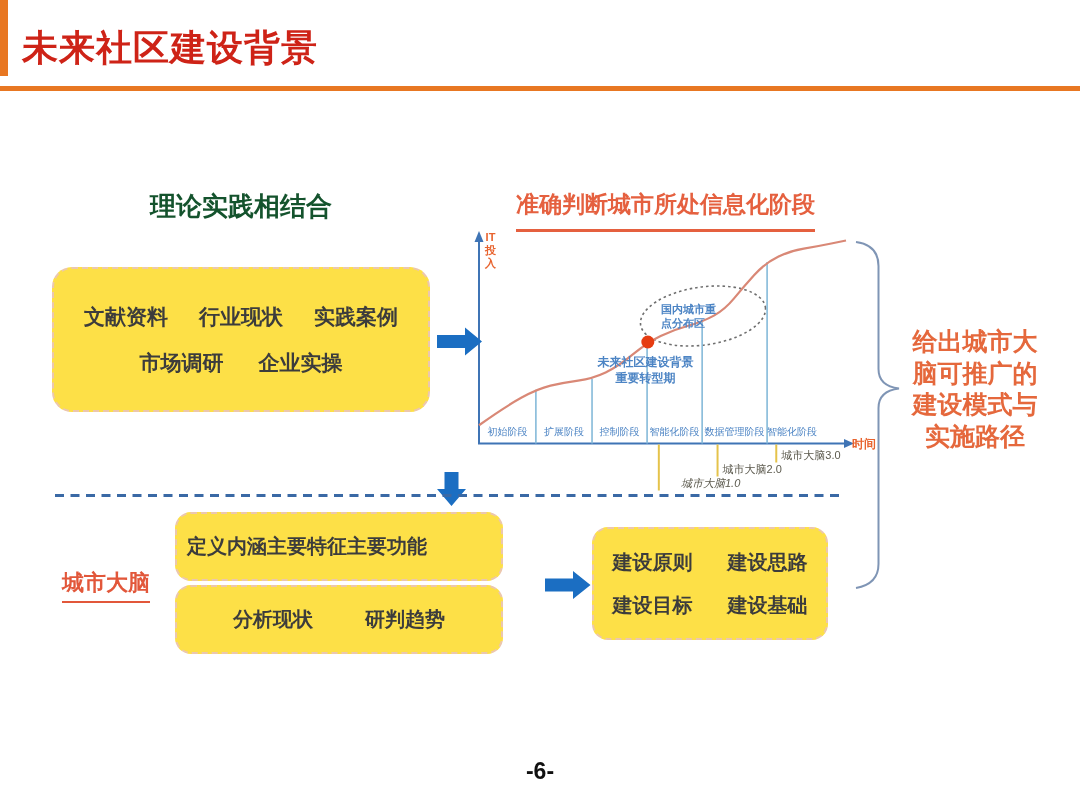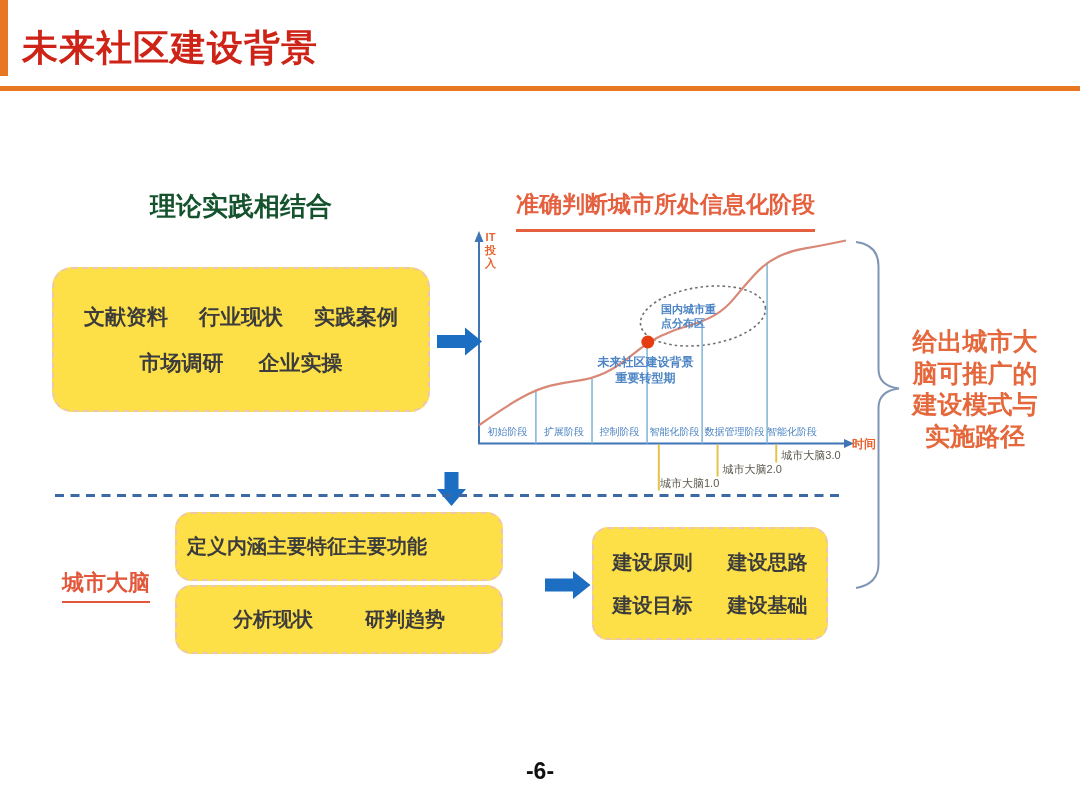--- a/index.html
+++ b/index.html
@@ -122,21 +122,21 @@
 重要转型期</div>
   <div id="stage-layer">
       <div class="stage-label" style="left: 462.442px;">初始阶段</div>
       <div class="stage-label" style="left: 518.961px;">扩展阶段</div>
       <div class="stage-label" style="left: 574.561px;">控制阶段</div>
       <div class="stage-label" style="left: 629.611px;">智能化阶段</div>
       <div class="stage-label" style="left: 689.615px;">数据管理阶段</div>
       <div class="stage-label" style="left: 747px;">智能化阶段</div>
     </div>
   <div id="milestone-layer">
-      <div class="milestone-label" style="left: 660px; top: 475.5px;">城市大脑1.0</div>
+      <div class="milestone-label" style="left: 681px; top: 475.5px; font-style: italic;">城市大脑1.0</div>
       <div class="milestone-label" style="left: 722.55px; top: 461.5px;">城市大脑2.0</div>
       <div class="milestone-label" style="left: 781.27px; top: 447.5px;">城市大脑3.0</div>
     </div>
 
   <div class="abs brace-note">给出城市大脑可推广的建设模式与实施路径</div>
 
   <div class="abs citybrain-label">城市大脑</div>
 
   <div class="abs peach-box boxA">
     <span>定义内涵</span>

